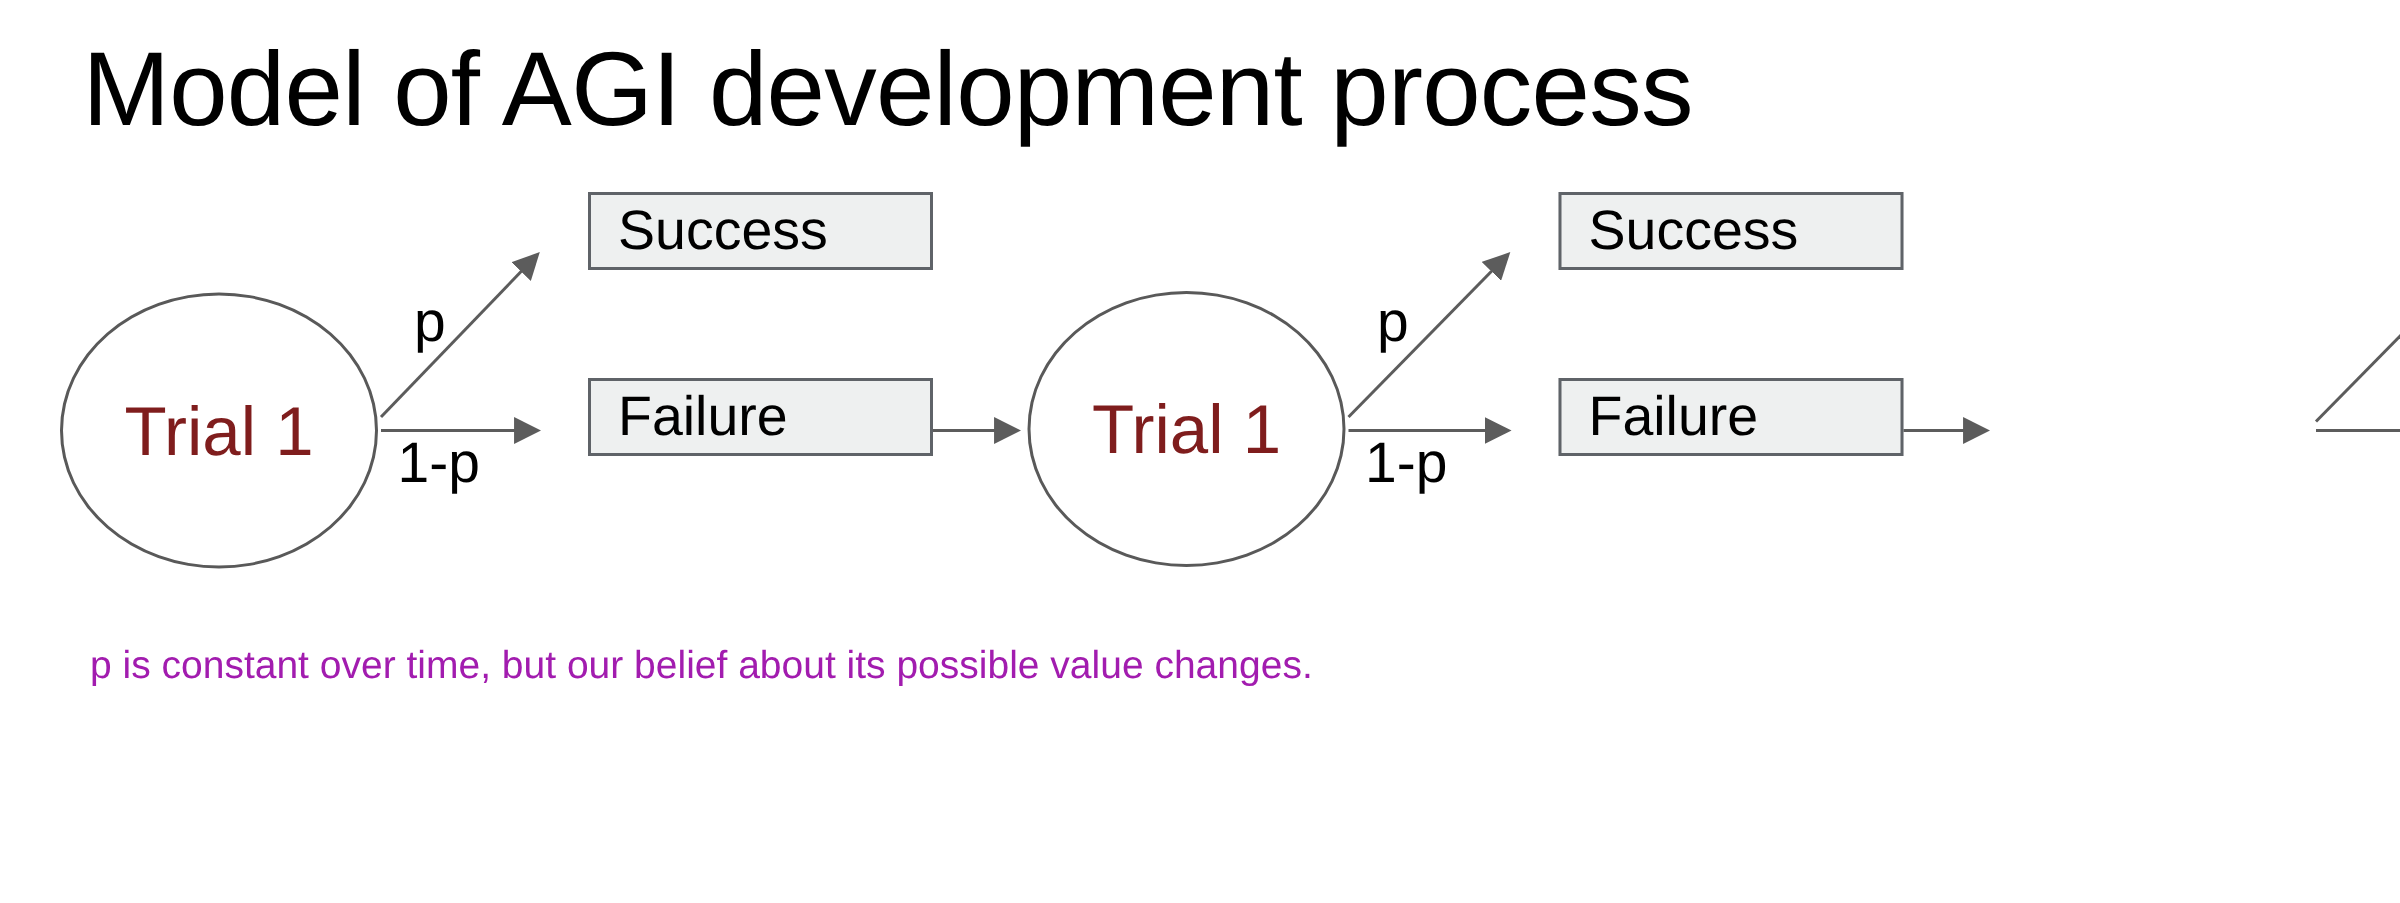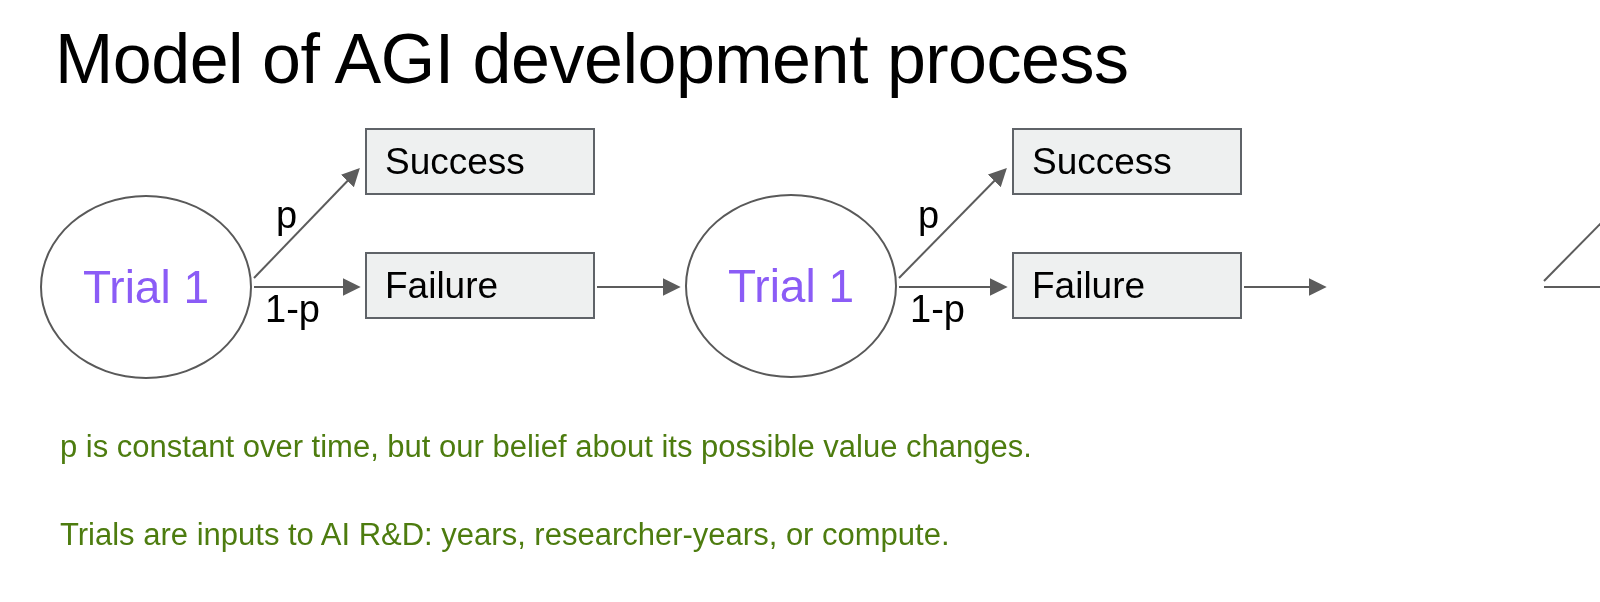--- a/index.html
+++ b/index.html
@@ -47,36 +47,37 @@
     height: 184px;
     background: #ffffff;
     border: 2px solid #595959;
     border-radius: 50%;
     display: flex;
     align-items: center;
     justify-content: center;
   }
   .trial-node .node-label {
     font-size: 46px;
-    color: #8b5cf6;
+    color: #7f1d1d;
     white-space: nowrap;
   }
   .trial-1 { left: 40px;   top: 195px; }
   .trial-2 { left: 685px;  top: 194px; }
   .trial-3 { left: 1331px; top: 194px; }
 
   .outcome-box {
     position: absolute;
     width: 230px;
-    height: 67px;
+    height: 52px;
     background: #eef0f0;
     border: 2px solid #5f6368;
     display: flex;
     align-items: center;
     padding-left: 18px;
+    margin-left: 27px;
   }
   .outcome-box .box-label {
     font-size: 37px;
     color: #000;
     white-space: nowrap;
   }
   .success-1 { left: 365px;  top: 128px; }
   .failure-1 { left: 365px;  top: 252px; }
   .success-2 { left: 1012px; top: 128px; }
   .failure-2 { left: 1012px; top: 252px; }
@@ -89,23 +90,23 @@
     white-space: nowrap;
   }
   .p-1  { left: 276px; top: 196px; }
   .np-1 { left: 265px; top: 290px; }
   .p-2  { left: 918px; top: 196px; }
   .np-2 { left: 910px; top: 290px; }
 
   .note {
     position: absolute;
     left: 60px;
-    font-size: 31px;
+    font-size: 26px;
     line-height: 1.2;
-    color: #4d7c0f;
+    color: #a21caf;
     white-space: nowrap;
   }
   .note-1 { top: 428px; }
   .note-2 { top: 516px; }
 </style>
 </head>
 <body>
 
 <div class="slide">
 
@@ -150,15 +151,14 @@
     </div>
 
     <span class="edge-label p-1">p</span>
     <span class="edge-label np-1">1-p</span>
     <span class="edge-label p-2">p</span>
     <span class="edge-label np-2">1-p</span>
 
   </div>
 
   <p class="note note-1">p is constant over time, but our belief about its possible value changes.</p>
-  <p class="note note-2">Trials are inputs to AI R&amp;D: years, researcher-years, or compute.</p>
 
 </div>
 
 </body></html>

